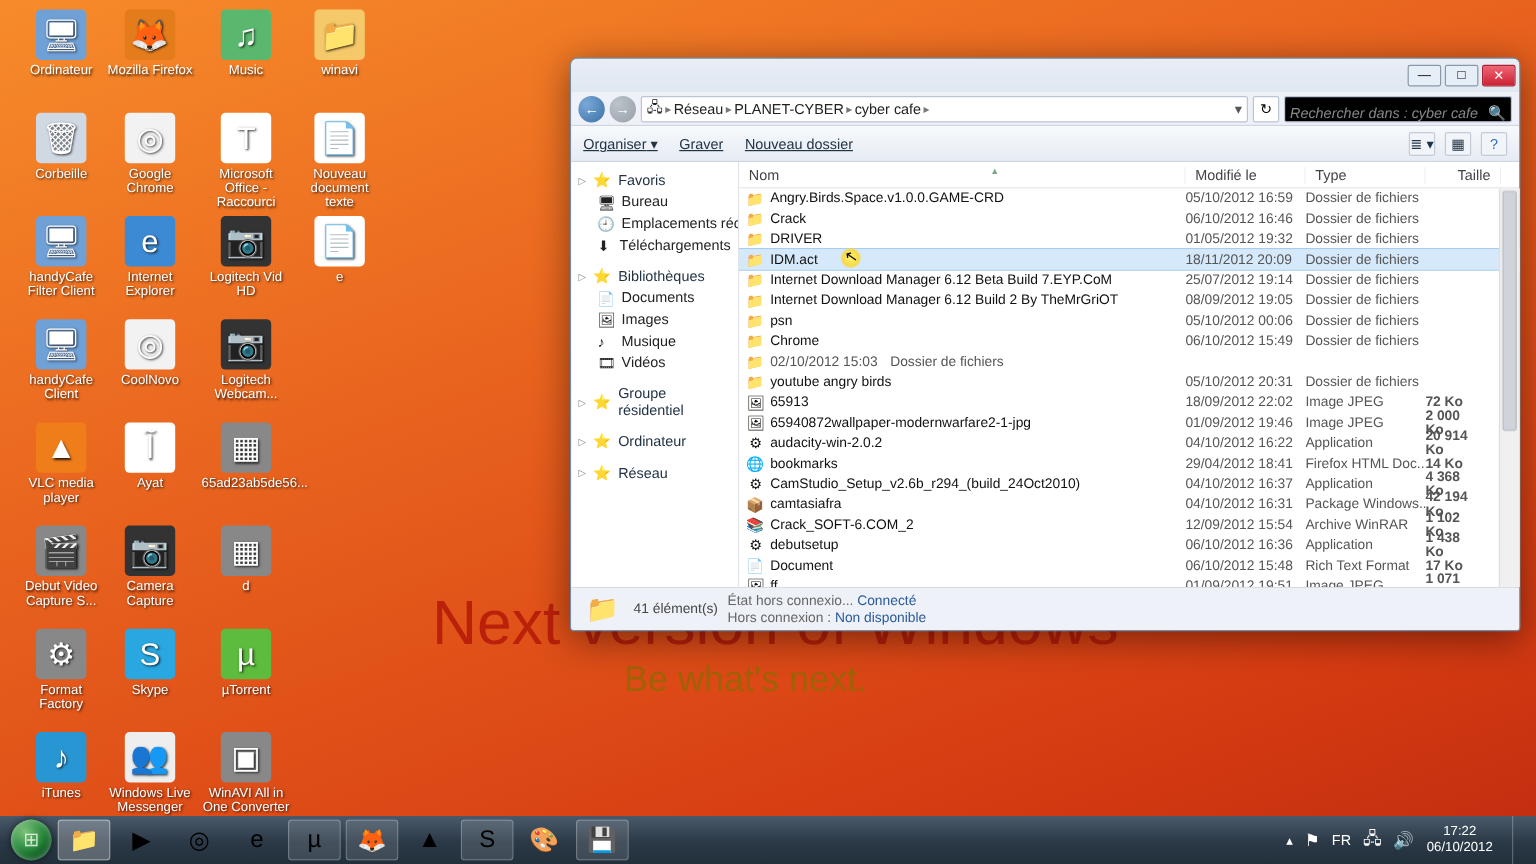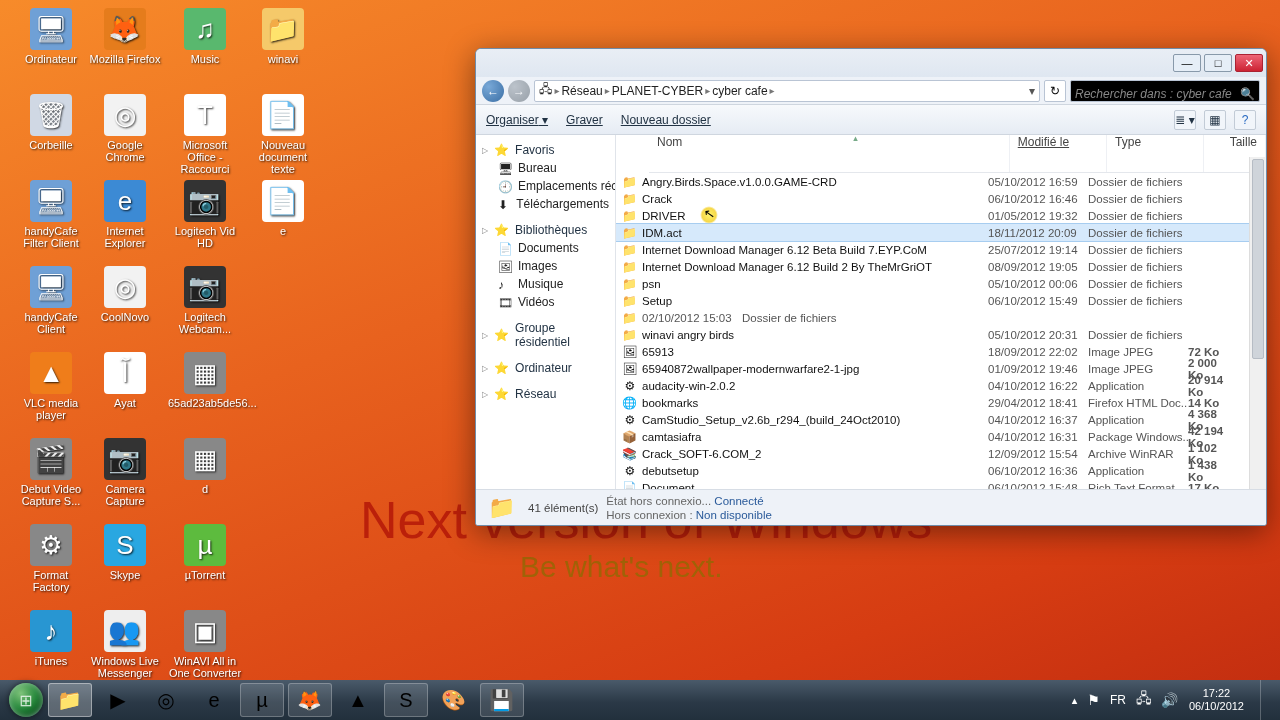--- a/index.html
+++ b/index.html
@@ -54,25 +54,25 @@
   .body { display:flex; height:calc(100% - 28px - 28px - 30px - 36px); }
   .navpane { width:140px; background:#fff; border-right:1px solid #e0e4ea;
              font-size:12px; padding:6px 0; overflow:hidden; }
   .navgroup { margin-bottom:8px; }
   .navhead { padding:2px 6px; color:#234; display:flex; align-items:center; gap:6px; cursor:pointer; }
   .navhead::before { content:"▷"; font-size:8px; color:#888; }
   .navitem { padding:2px 6px 2px 22px; color:#222; display:flex; align-items:center;
              gap:6px; cursor:pointer; white-space:nowrap; overflow:hidden; }
   .navitem .ic { width:14px; height:12px; }
   .filepane { flex:1; background:#fff; overflow:hidden; position:relative; }
-  .colhead { height:38px; display:flex; font-size:12px;
-             border-bottom:1px solid #e4e7ec; color:#444;margin-left:33px; }
+  .colhead { height:22px; display:flex; align-items:center; font-size:12px;
+             border-bottom:1px solid #e4e7ec; color:#444; }
   .colhead div { padding:0 8px; border-right:1px solid #eef0f4; position:relative; }
   .colhead .sort::after { content:"▴"; position:absolute; right:42%; top:-2px; color:#7a8; font-size:9px; }
-  .c-nom { width:372px; } .c-mod { width:100px;text-decoration:underline; } .c-type { width:100px; }
+  .c-nom { width:372px; } .c-mod { width:100px; } .c-type { width:100px; }
   .c-taille { width:63px; text-align:right; }
   .filelist { overflow-y:auto; height:calc(100% - 22px); }
   .row { height:17px; display:flex; align-items:center; font-size:11.5px; color:#111;
          cursor:pointer; }
   .row.sel { background:#d6e9fb; outline:1px solid #a7cdf0; }
   .row .ic { width:16px; height:14px; margin:0 4px 0 6px; display:inline-flex;
              align-items:center; justify-content:center; font-size:12px; }
   .row .nm { width:346px; white-space:nowrap; overflow:hidden; }
   .row .md { width:100px; color:#555; }
   .row .tp { width:100px; color:#555; white-space:nowrap; overflow:hidden; }
@@ -354,34 +354,34 @@
           </div>
           <div class="row">
             <span class="ic">📁</span>
             <span class="nm">psn</span>
             <span class="md">05/10/2012 00:06</span>
             <span class="tp">Dossier de fichiers</span>
             <span class="sz"></span>
           </div>
           <div class="row">
             <span class="ic">📁</span>
-            <span class="nm">Setup</span>
+            <span class="nm">Chrome</span>
             <span class="md">06/10/2012 15:49</span>
             <span class="tp">Dossier de fichiers</span>
             <span class="sz"></span>
           </div>
           <div class="row">
             <span class="ic">📁</span>
             <span class="md">02/10/2012 15:03</span>
             <span class="tp">Dossier de fichiers</span>
             <span class="sz"></span>
           </div>
           <div class="row">
             <span class="ic">📁</span>
-            <span class="nm">winavi angry birds</span>
+            <span class="nm">youtube angry birds</span>
             <span class="md">05/10/2012 20:31</span>
             <span class="tp">Dossier de fichiers</span>
             <span class="sz"></span>
           </div>
           <div class="row">
             <span class="ic">🖼</span>
             <span class="nm">65913</span>
             <span class="md">18/09/2012 22:02</span>
             <span class="tp">Image JPEG</span>
             <span class="sz">72 Ko</span>

